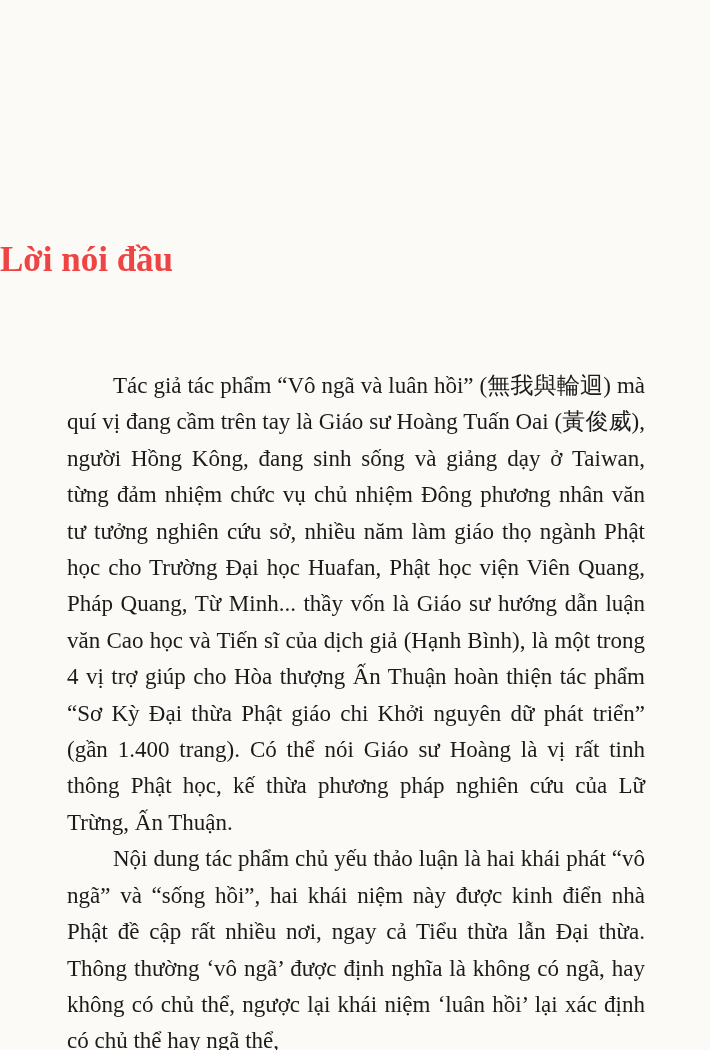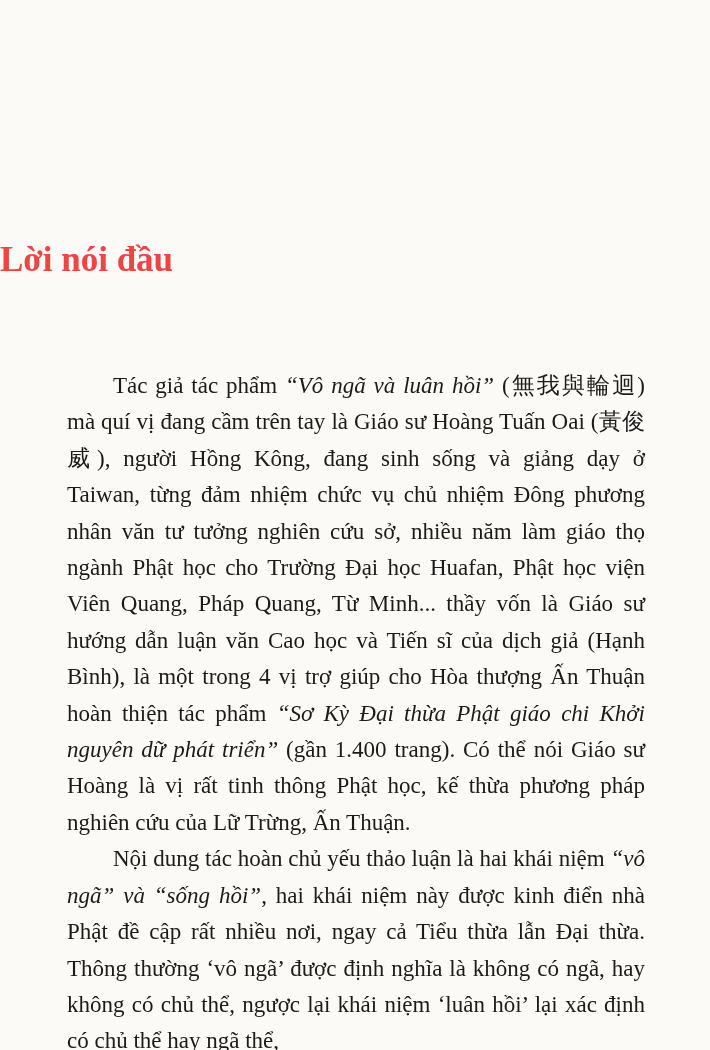--- a/index.html
+++ b/index.html
@@ -52,21 +52,20 @@
     font-size: 23px;
     line-height: 36.4px;
     text-align: justify;
     z-index: 2;
   }
   .para {
     margin: 0;
     text-indent: 46px;
   }
   .seg-italic {
-    font-style: italic;
   }
   .watermark {
     position: absolute;
     top: 930px;
     left: 0;
     width: 100%;
     text-align: center;
     z-index: 5;
     mix-blend-mode: multiply;
     pointer-events: none;
@@ -89,17 +88,17 @@
 </head>
 <body>
 
 <div class="page">
 
 
   <h1 class="chapter-title">Lời nói đầu</h1>
 
   <div class="body-text">
     <p class="para"><span>Tác giả tác phẩm </span><span class="seg-italic">“Vô ngã và luân hồi”</span><span> (無我與輪迴) mà quí vị đang cầm trên tay là Giáo sư Hoàng Tuấn Oai (黃俊威), người Hồng Kông, đang sinh sống và giảng dạy ở Taiwan, từng đảm nhiệm chức vụ chủ nhiệm Đông phương nhân văn tư tưởng nghiên cứu sở, nhiều năm làm giáo thọ ngành Phật học cho Trường Đại học Huafan, Phật học viện Viên Quang, Pháp Quang, Từ Minh... thầy vốn là Giáo sư hướng dẫn luận văn Cao học và Tiến sĩ của dịch giả (Hạnh Bình), là một trong 4 vị trợ giúp cho Hòa thượng Ấn Thuận hoàn thiện tác phẩm </span><span class="seg-italic">“Sơ Kỳ Đại thừa Phật giáo chi Khởi nguyên dữ phát triển”</span><span> (gần 1.400 trang). Có thể nói Giáo sư Hoàng là vị rất tinh thông Phật học, kế thừa phương pháp nghiên cứu của Lữ Trừng, Ấn Thuận.</span></p>
-    <p class="para"><span>Nội dung tác hoàn chủ yếu thảo luận là hai khái niệm </span><span class="seg-italic">“vô ngã” và “sống hồi”</span><span>, hai khái niệm này được kinh điển nhà Phật đề cập rất nhiều nơi, ngay cả Tiểu thừa lẫn Đại thừa. Thông thường ‘vô ngã’ được định nghĩa là không có ngã, hay không có chủ thể, ngược lại khái niệm ‘luân hồi’ lại xác định có chủ thể hay ngã thể,</span></p>
+    <p class="para"><span>Nội dung tác phẩm chủ yếu thảo luận là hai khái phát </span><span class="seg-italic">“vô ngã” và “sống hồi”</span><span>, hai khái niệm này được kinh điển nhà Phật đề cập rất nhiều nơi, ngay cả Tiểu thừa lẫn Đại thừa. Thông thường ‘vô ngã’ được định nghĩa là không có ngã, hay không có chủ thể, ngược lại khái niệm ‘luân hồi’ lại xác định có chủ thể hay ngã thể,</span></p>
   </div>
 
 
 </div>
 
 </body></html>

